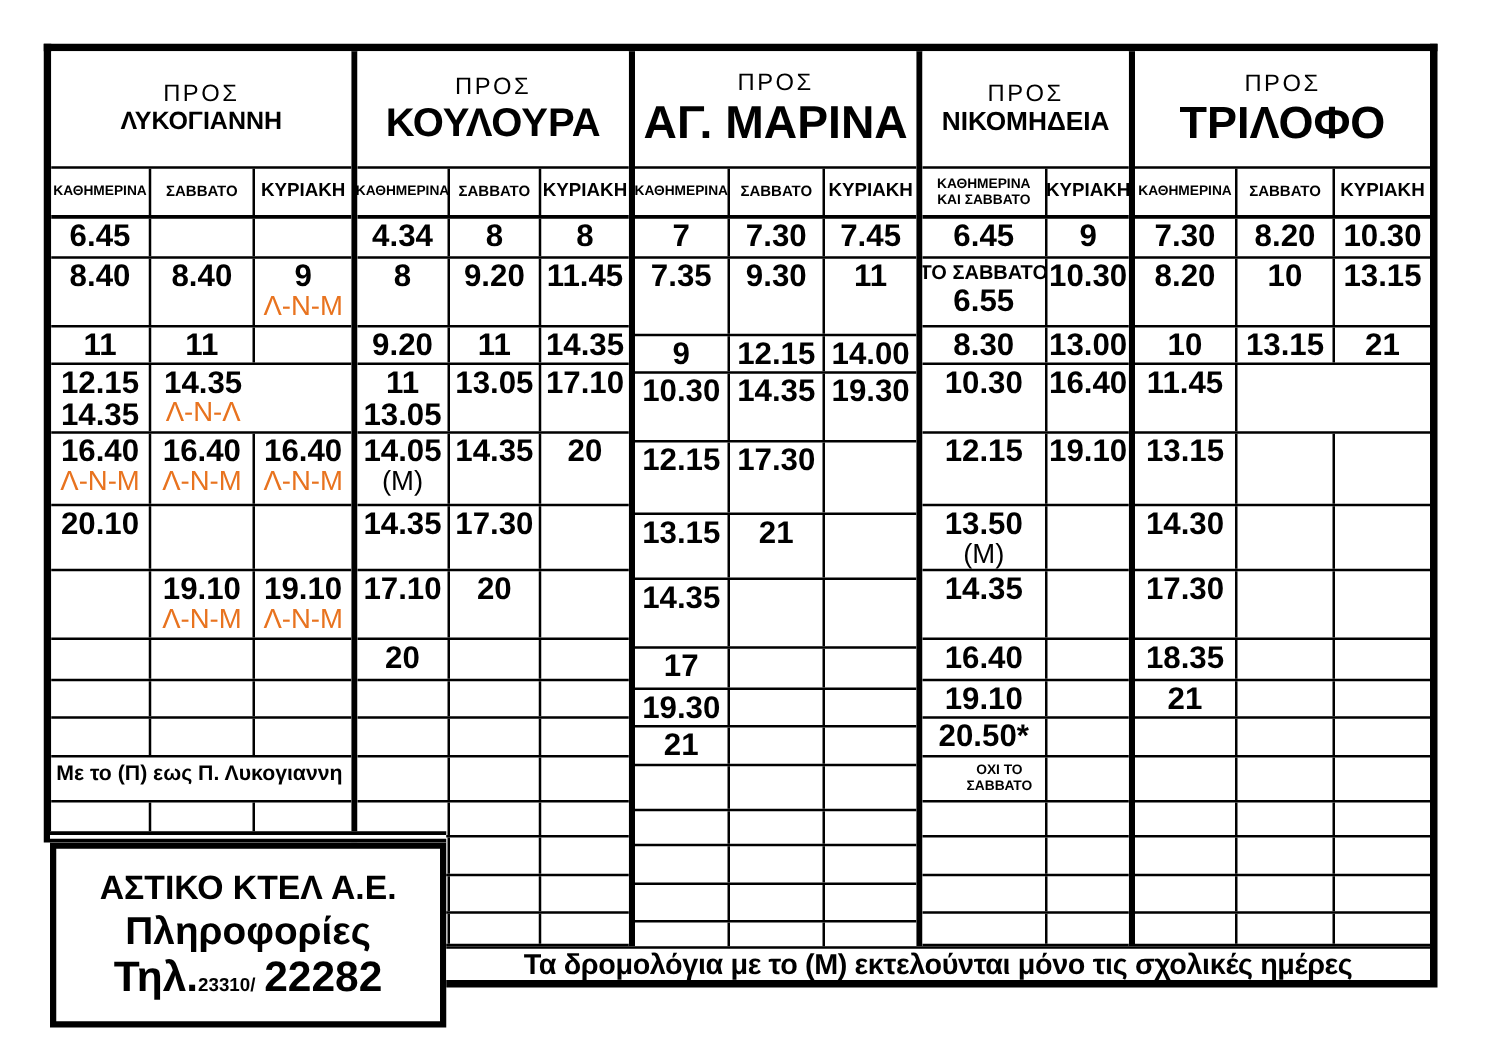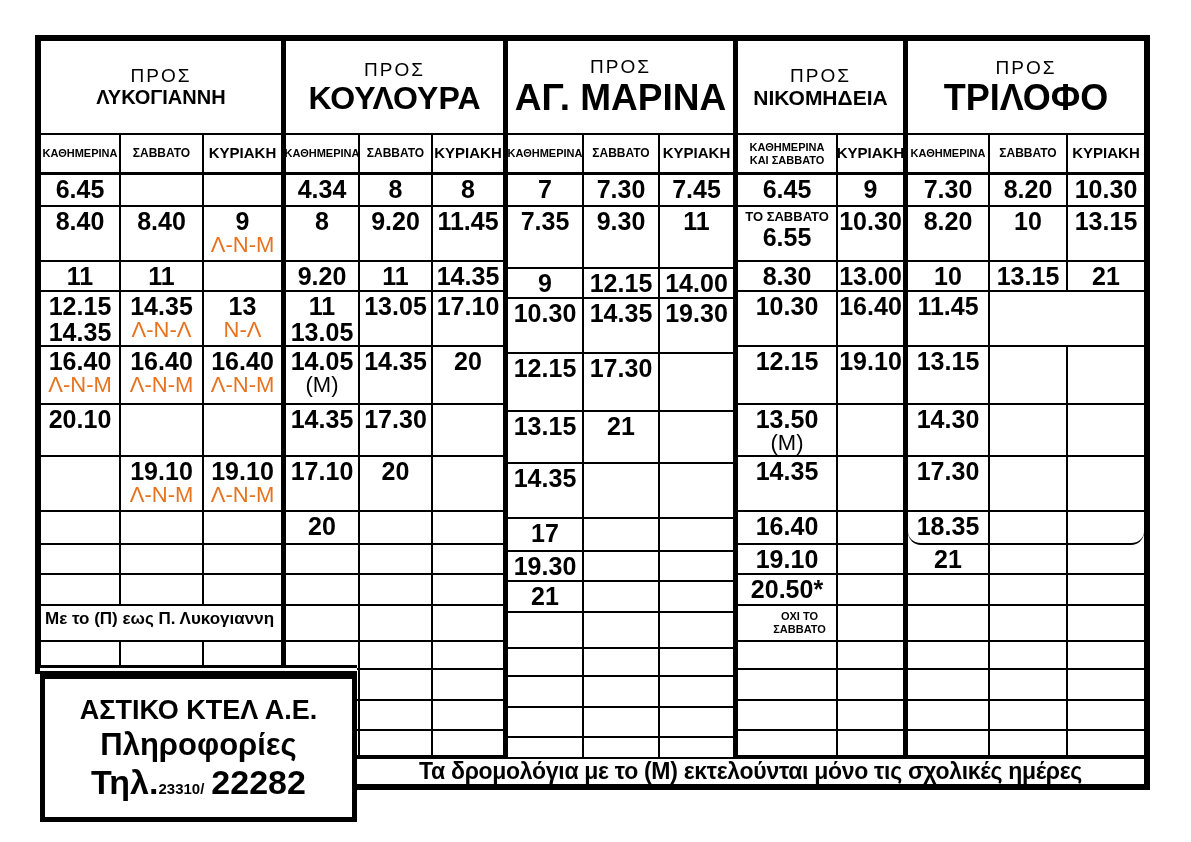--- a/index.html
+++ b/index.html
@@ -14,21 +14,21 @@
   .title{font-weight:bold;line-height:1.08;white-space:nowrap;}
   .colhead{display:flex;box-sizing:border-box;height:40px;border-bottom:3px solid #000;}
   .ch{box-sizing:border-box;display:flex;align-items:center;justify-content:center;
       text-align:center;font-weight:bold;line-height:1.1;padding:1px;}
   .ch:not(:last-child){border-right:2px solid #000;}
   .row{display:flex;box-sizing:border-box;border-bottom:2px solid #000;}
   .cell{box-sizing:border-box;display:flex;flex-direction:column;align-items:center;padding-top:1px;overflow:hidden;}
   .cell:not(:last-child){border-right:2px solid #000;}
   .time{font-weight:bold;font-size:25px;line-height:1.05;white-space:nowrap;}
   .ann{font-weight:normal;font-size:22px;line-height:1.0;white-space:nowrap;text-align:right;}
-  .pre{font-weight:bold;font-size:13px;line-height:1.1;padding-top:2px;white-space:nowrap;}
+  .pre{font-weight:bold;font-size:16px;line-height:1.1;padding-top:2px;white-space:nowrap;}
   .sm{font-weight:bold;font-size:11px;line-height:1.2;text-align:center;padding-top:3px;margin-left:25px;}
   .note-cell{box-sizing:border-box;display:flex;align-items:flex-start;justify-content:flex-start;
              font-weight:bold;font-size:17px;padding:3px 0 0 4px;}
   .dbl{position:absolute;left:5px;top:630px;width:317px;height:3px;background:#fff;
        border-top:3px solid #000;border-bottom:3px solid #000;}
   .info-box{position:absolute;left:5px;top:639px;width:317px;height:148px;box-sizing:border-box;
             border:5px solid #000;background:#fff;display:flex;flex-direction:column;
             align-items:center;justify-content:center;gap:1px;}
   .ib1{font-weight:bold;font-size:27px;line-height:1.15;}
   .ib2{font-weight:bold;font-size:31px;line-height:1.15;}
@@ -95,24 +95,20 @@
           </div>
           <div class="row" style="height: 55px;">
             <div class="cell" style="width: 80px;">
               <div class="time">12.15</div>
               <div class="time">14.35</div>
             </div>
             <div class="cell" style="width: 83px;">
               <div class="time">14.35</div>
               <div class="ann" style="color: rgb(232, 115, 31);">Λ-Ν-Λ</div>
             </div>
-            <div class="cell" style="width: 77px;">
-              <div class="time">13</div>
-              <div class="ann" style="color: rgb(232, 115, 31);">Ν-Λ</div>
-            </div>
           </div>
           <div class="row" style="height: 58px;">
             <div class="cell" style="width: 80px;">
               <div class="time">16.40</div>
               <div class="ann" style="color: rgb(232, 115, 31);">Λ-Ν-Μ</div>
             </div>
             <div class="cell" style="width: 83px;">
               <div class="time">16.40</div>
               <div class="ann" style="color: rgb(232, 115, 31);">Λ-Ν-Μ</div>
             </div>
@@ -584,21 +580,21 @@
             <div class="cell" style="width: 78px;"></div>
             <div class="cell" style="width: 76px;"></div>
           </div>
           <div class="row" style="height: 55px;">
             <div class="cell" style="width: 82px;">
               <div class="time">17.30</div>
             </div>
             <div class="cell" style="width: 78px;"></div>
             <div class="cell" style="width: 76px;"></div>
           </div>
-          <div class="row" style="height: 33px; border-radius: 13px;">
+          <div class="row" style="height: 33px;">
             <div class="cell" style="width: 82px;">
               <div class="time">18.35</div>
             </div>
             <div class="cell" style="width: 78px;"></div>
             <div class="cell" style="width: 76px;"></div>
           </div>
           <div class="row" style="height: 30px;">
             <div class="cell" style="width: 82px;">
               <div class="time">21</div>
             </div>

